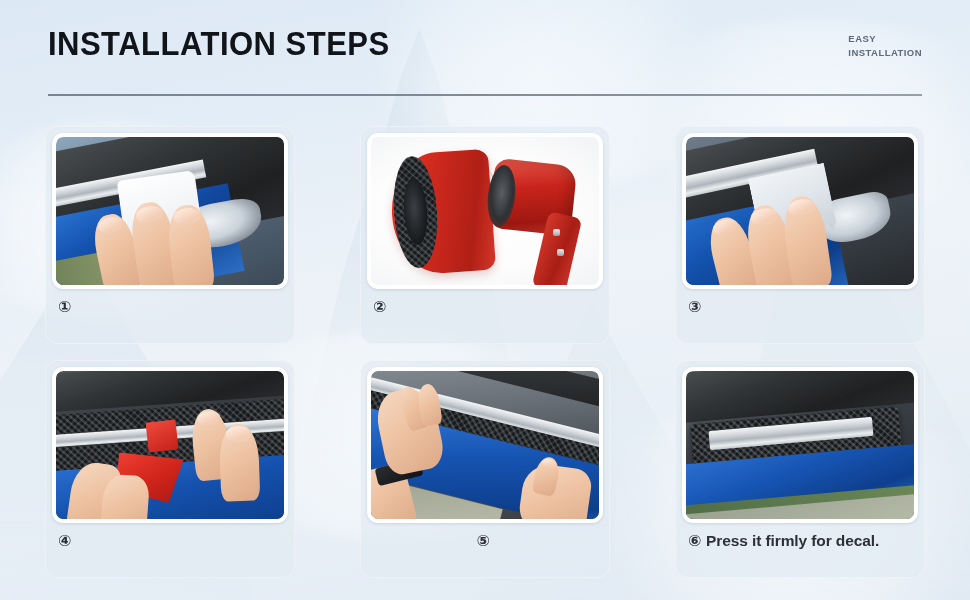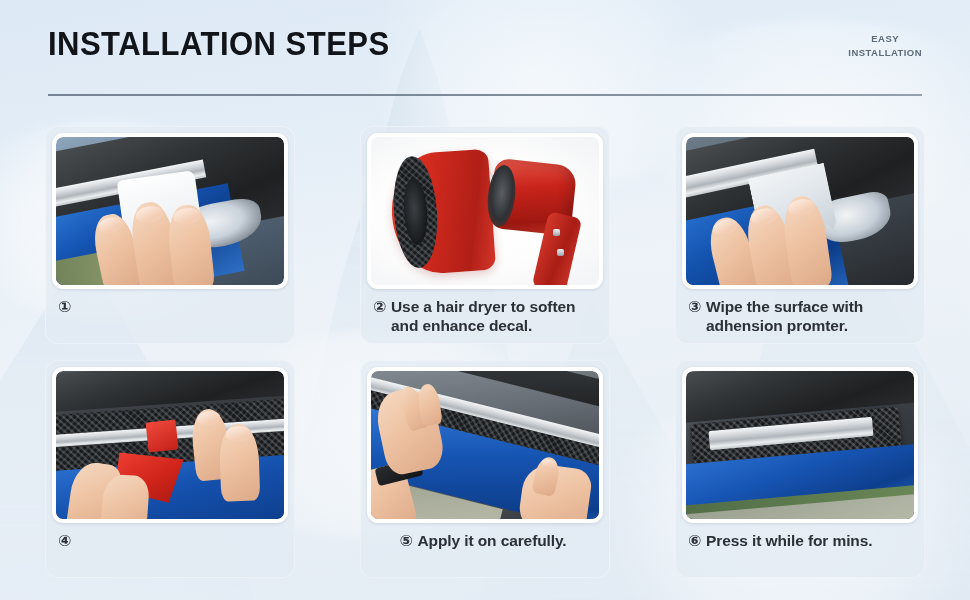--- a/index.html
+++ b/index.html
@@ -83,21 +83,21 @@
     letter-spacing: .5px;
     color: #111418;
     line-height: 44px;
     transform: scaleX(.94);
     transform-origin: left center;
     white-space: nowrap;
   }
   .tagline {
     position: absolute;
     right: 0; top: 10px;
-    text-align: center;
+    text-align: left;
     font-size: 9.5px;
     font-weight: 700;
     letter-spacing: .45px;
     line-height: 14px;
     color: #5c6a7a;
   }
   .divider {
     position: absolute;
     left: 48px; top: 94px;
     width: 874px; height: 2px;
@@ -379,22 +379,20 @@
           <div class="p2-roll-hole"></div>
           <div class="p2-dryer-barrel"></div>
           <div class="p2-dryer-mouth"></div>
           <div class="p2-dryer-handle"></div>
           <div class="p2-btn p2-btn-a"></div>
           <div class="p2-btn p2-btn-b"></div>
         </div>
       </div>
       <div class="caption">
         <span class="num">②</span>
-        <span class="cap-text">Use a hair dryer to soften
-and enhance decal.</span>
       </div>
     </div>
 
     <div class="card">
       <div class="photo">
         <div class="photo-inner">
           <div class="p3-bg"></div>
           <div class="sill-dark p3-dark"></div>
           <div class="p3-blue"></div>
           <div class="chrome p3-chrome"></div>
@@ -406,22 +404,20 @@
           <div class="skin p3-h2">
               <span class="nail" style="left:18%;top:3%;width:64%;height:18%"></span>
             </div>
           <div class="skin p3-h3">
               <span class="nail" style="left:18%;top:3%;width:64%;height:18%"></span>
             </div>
         </div>
       </div>
       <div class="caption">
         <span class="num">③</span>
-        <span class="cap-text">Wipe the surface with
-adhension promter.</span>
       </div>
     </div>
 
     <div class="card">
       <div class="photo">
         <div class="photo-inner">
           <div class="p4-bg"></div>
           <div class="sill-dark p4-top"></div>
           <div class="carbon p4-carbon-a"></div>
           <div class="chrome p4-chrome"></div>
@@ -460,36 +456,35 @@
           <div class="skin p5-f1"></div>
           <div class="skin p5-f2"></div>
           <div class="skin p5-rhand"></div>
           <div class="skin p5-rf">
               <span class="nail" style="left:18%;top:4%;width:64%;height:22%"></span>
             </div>
         </div>
       </div>
       <div class="caption center">
         <span class="num">⑤</span>
-        <span class="cap-text">Apply it on carefully.</span>
       </div>
     </div>
 
     <div class="card">
       <div class="photo">
         <div class="photo-inner">
           <div class="p6-bg"></div>
           <div class="sill-dark p6-top"></div>
           <div class="p6-guard"></div>
           <div class="chrome p6-insert"></div>
           <div class="p6-blue"></div>
           <div class="p6-green"></div>
           <div class="p6-ground"></div>
         </div>
       </div>
       <div class="caption">
         <span class="num">⑥</span>
-        <span class="cap-text">Press it while for mins.</span>
+        <span class="cap-text">Press it firmly for decal.</span>
       </div>
     </div>
 
   </div>
 </div>
 
 </body></html>

